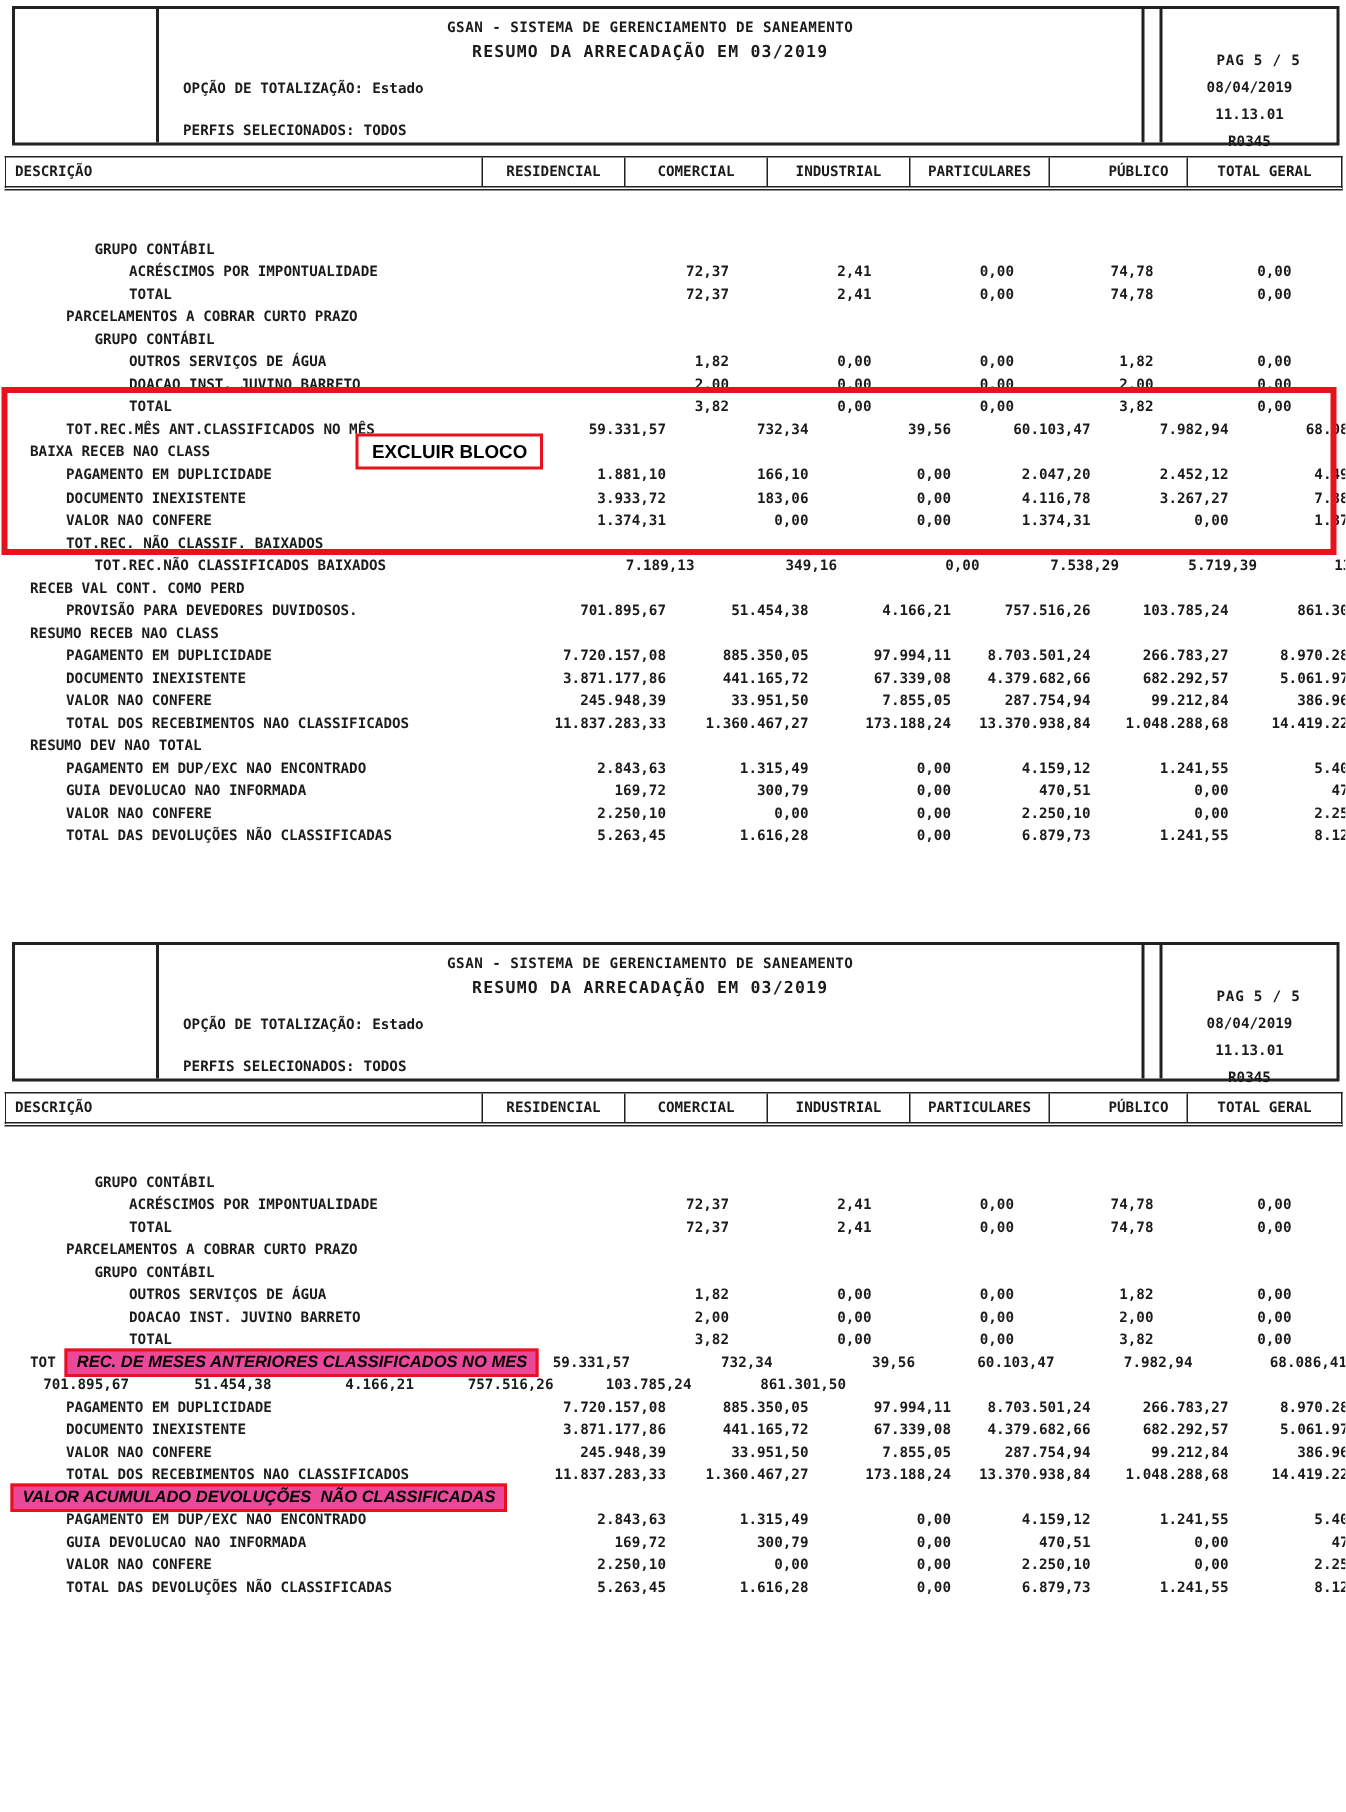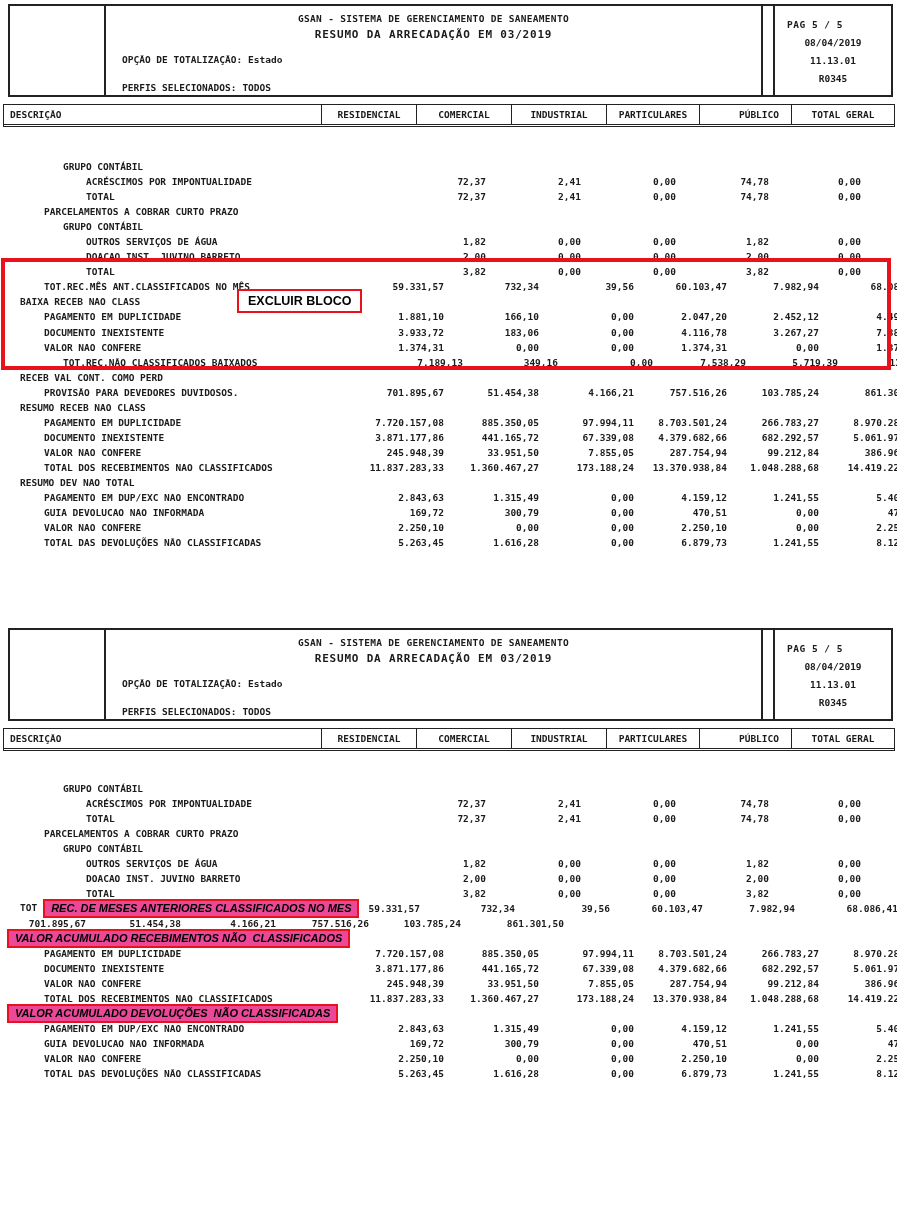--- a/index.html
+++ b/index.html
@@ -17,21 +17,21 @@
   .sys-title{margin-top:7px;text-align:center;font-weight:bold;font-size:9.5px;letter-spacing:.3px;}
   .rep-title{margin-top:4px;text-align:center;font-weight:bold;font-size:11px;letter-spacing:.8px;}
   .opt-line{position:absolute;left:16px;font-weight:bold;font-size:9.5px;white-space:pre;}
   .opt-line.l1{top:48px;}
   .opt-line.l2{top:76px;}
   .opt-val{margin-left:6px;}
   .hdr-vline{position:absolute;right:128px;top:0;bottom:0;width:2px;background:#222;}
   .info-box{position:absolute;right:0;top:0;bottom:0;width:116px;border-left:2px solid #222;
             font-weight:bold;font-size:9.5px;}
   .info-line{text-align:center;margin-top:4px;}
-  .info-line.first{margin-top:13px;text-align:left;padding-left:12px;letter-spacing:.5px;}
+  .info-line.first{margin-top:29px;text-align:center;padding-left:12px;letter-spacing:.5px;}
   .info-line + .info-line{margin-top:7px;}
 
   
   .thead{position:absolute;left:3px;top:100px;width:890px;height:19px;display:flex;
          border:1.5px solid #222;border-bottom:3px double #222;box-sizing:content-box;background:#fff;}
   .th{flex:none;display:flex;align-items:center;justify-content:center;
       font-weight:bold;font-size:9.5px;border-left:1.5px solid #222;box-sizing:border-box;}
   .th.desc{width:317px;justify-content:flex-start;padding-left:6px;border-left:none;}
   .th.c1{width:95px;} .th.c2{width:95px;} .th.c3{width:95px;}
   .th.c4{width:93px;} .th.c5{width:92px;justify-content:flex-end;padding-right:12px;}
@@ -177,20 +177,23 @@
         <div class="trow">
           <div class="tlbl" style="padding-left: 41px;"><span>VALOR NAO CONFERE</span></div>
           <div class="tval" style="width: 95px;">1.374,31</div>
           <div class="tval" style="width: 95px;">0,00</div>
           <div class="tval" style="width: 95px;">0,00</div>
           <div class="tval" style="width: 93px;">1.374,31</div>
           <div class="tval" style="width: 92px;">0,00</div>
           <div class="tval" style="width: 103px;">1.374,31</div>
         </div>
         <div class="trow">
+          <div class="tlbl" style="padding-left: 41px;"><span>TOT.REC. NÃO CLASSIF. BAIXADOS</span></div>
+        </div>
+        <div class="trow">
           <div class="tlbl" style="padding-left: 60px;"><span>TOT.REC.NÃO CLASSIFICADOS BAIXADOS</span></div>
           <div class="tval" style="width: 95px;">7.189,13</div>
           <div class="tval" style="width: 95px;">349,16</div>
           <div class="tval" style="width: 95px;">0,00</div>
           <div class="tval" style="width: 93px;">7.538,29</div>
           <div class="tval" style="width: 92px;">5.719,39</div>
           <div class="tval" style="width: 103px;">13.257,68</div>
         </div>
         <div class="trow">
           <div class="tlbl" style="padding-left: 17px;"><span>RECEB VAL CONT. COMO PERD</span></div>
@@ -378,23 +381,20 @@
           <div class="tval" style="width: 103px;">68.086,41</div>
         </div>
         <div class="trow boxed">
           <div class="tval" style="width: 95px;">701.895,67</div>
           <div class="tval" style="width: 95px;">51.454,38</div>
           <div class="tval" style="width: 95px;">4.166,21</div>
           <div class="tval" style="width: 93px;">757.516,26</div>
           <div class="tval" style="width: 92px;">103.785,24</div>
           <div class="tval" style="width: 103px;">861.301,50</div>
         </div>
-        <div class="trow boxed">
-          <div class="tlbl" style="padding-left: 4px;"><span class="redbox">VALOR ACUMULADO RECEBIMENTOS NÃO  CLASSIFICADOS</span></div>
-        </div>
         <div class="trow">
           <div class="tlbl" style="padding-left: 41px;"><span>PAGAMENTO EM DUPLICIDADE</span></div>
           <div class="tval" style="width: 95px;">7.720.157,08</div>
           <div class="tval" style="width: 95px;">885.350,05</div>
           <div class="tval" style="width: 95px;">97.994,11</div>
           <div class="tval" style="width: 93px;">8.703.501,24</div>
           <div class="tval" style="width: 92px;">266.783,27</div>
           <div class="tval" style="width: 103px;">8.970.284,51</div>
         </div>
         <div class="trow">

